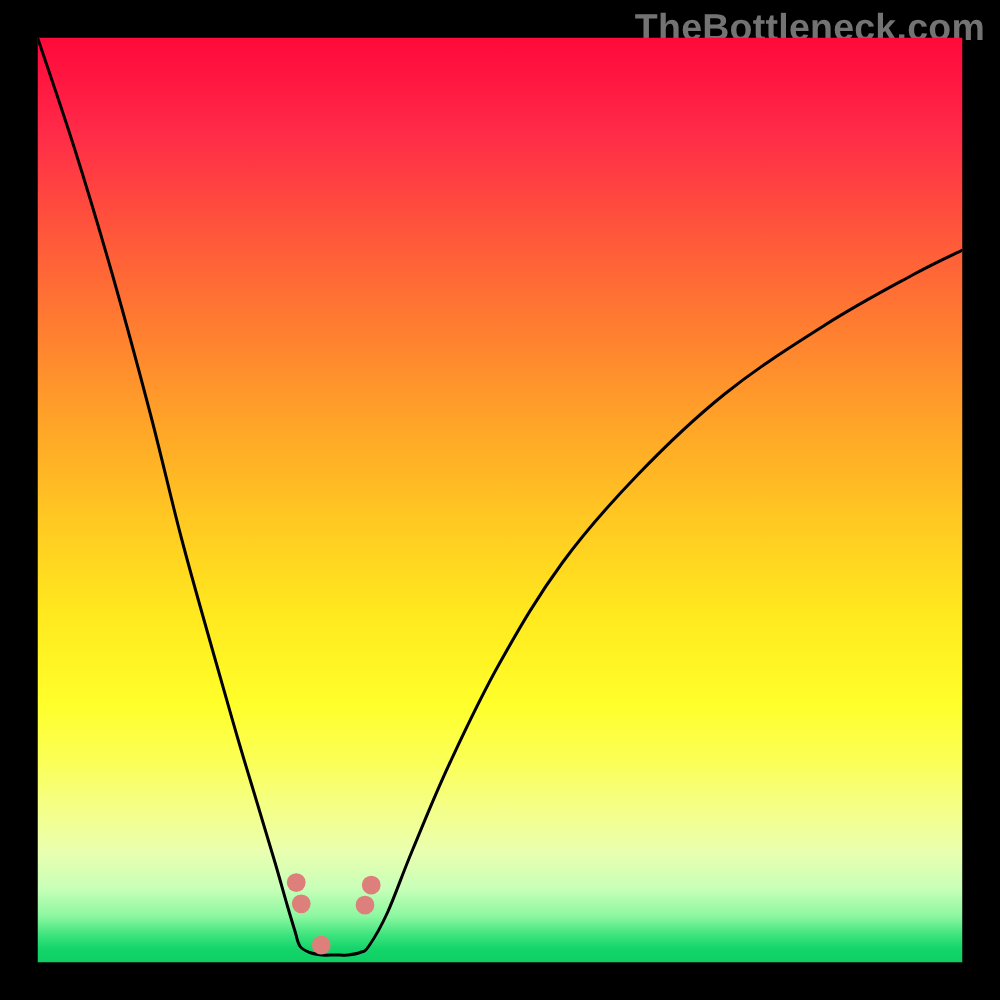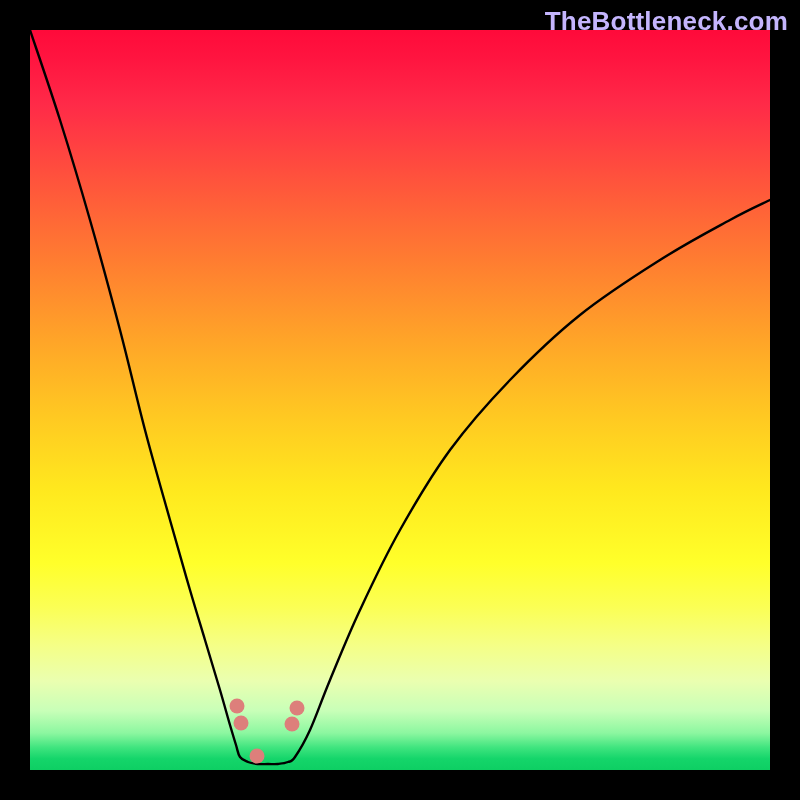--- a/index.html
+++ b/index.html
@@ -43,23 +43,23 @@
       #3ee47e 97%,
       #14d56a 98.5%,
       #0ecf63 100%
     );
   }
   .watermark {
     position: absolute;
     top: 6px;
     right: 12px;
     font-family: Arial, Helvetica, sans-serif;
-    font-size: 26px;
+    font-size: 30px;
     font-weight: 600;
-    color: #c4b5fd;
+    color: #737373;
     letter-spacing: 0.2px;
     user-select: none;
   }
   svg.curve {
     position: absolute;
     left: 0;
     top: 0;
     width: 740px;
     height: 740px;
   }

